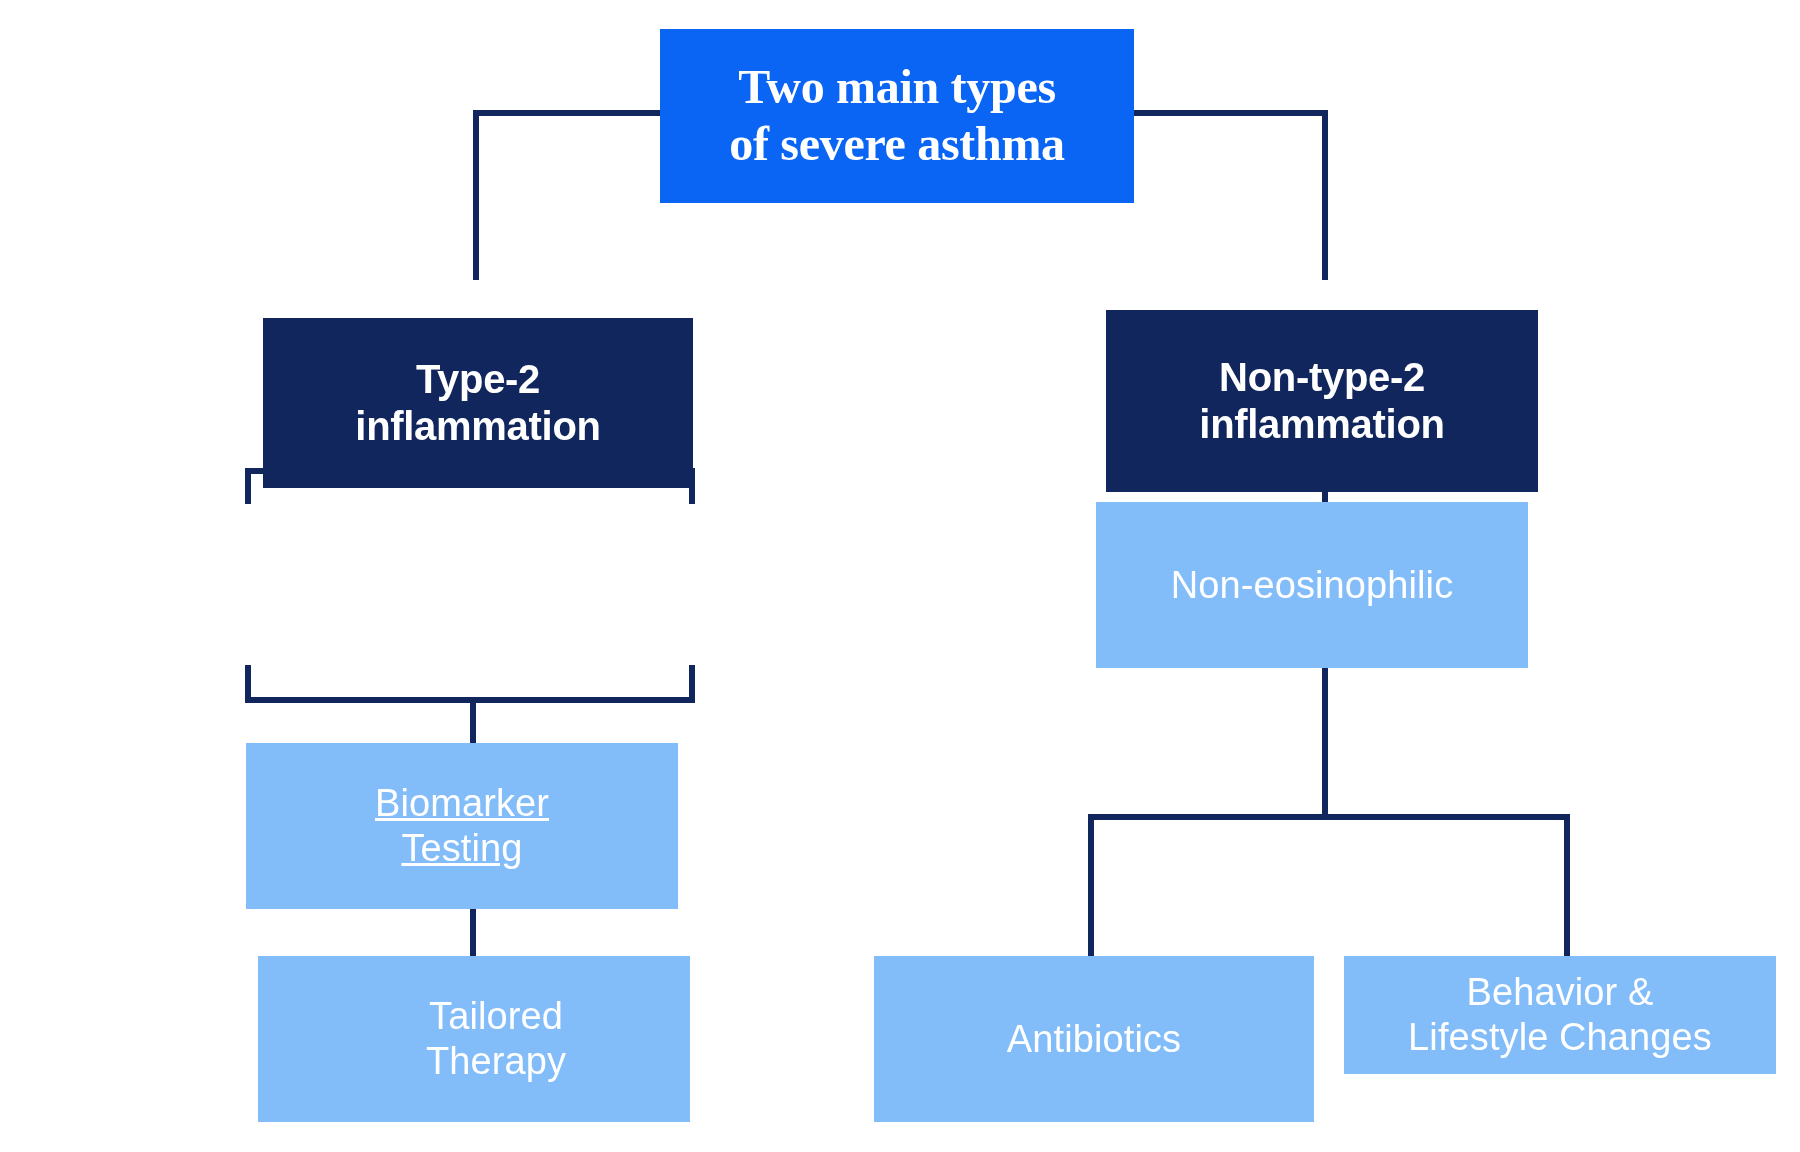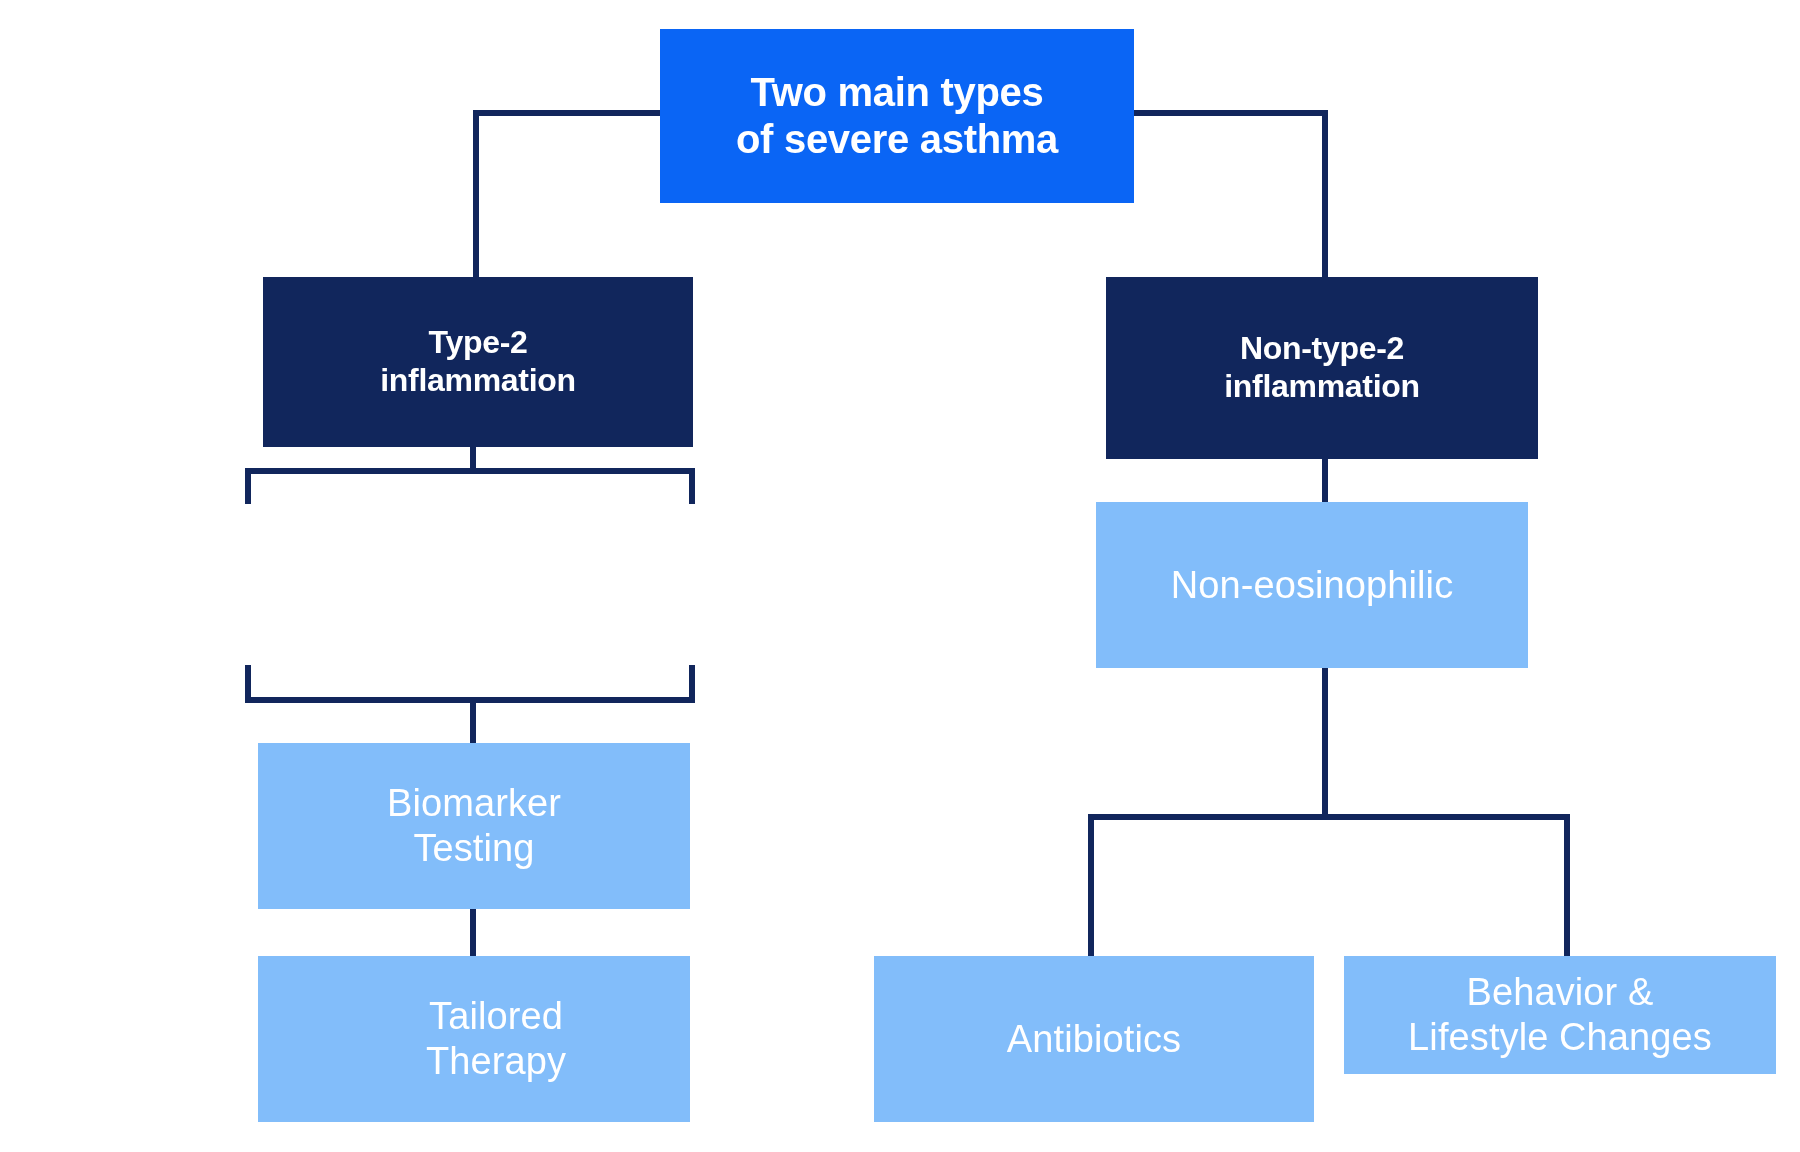--- a/index.html
+++ b/index.html
@@ -25,28 +25,30 @@
     text-align: center;
     color: #ffffff;
     box-sizing: border-box;
     line-height: 1.18;
     white-space: pre-line;
     z-index: 3;
   }
   .node-root {
     background: #0a65f5;
     font-weight: bold;
-    font-size: 40px;
+    font-size: 48px;
     letter-spacing: -0.3px;
+    font-family: Liberation Serif, serif;
   }
   .node-branch {
     background: #11265c;
     font-weight: bold;
-    font-size: 32px;
+    font-size: 40px;
     letter-spacing: -0.3px;
+    margin-top: 41px;
   }
   .node-leaf {
     background: #82bdfa;
     font-weight: normal;
     font-size: 38px;
     letter-spacing: 0.1px;
   }
   .edge {
     position: absolute;
     background: #11265c;
@@ -83,28 +85,28 @@
   <div class="edge edge-h" style="left:1088px; top:814px; width:482px;"></div>
   <div class="edge edge-v" style="left:1088px; top:814px; height:144px;"></div>
   <div class="edge edge-v" style="left:1564px; top:814px; height:144px;"></div>
 
   <div class="node node-root" style="left:660px; top:29px; width:474px; height:174px;">Two main types
 of severe asthma</div>
 
   <div class="node node-branch" style="left:263px; top:277px; width:430px; height:170px;">Type-2
 inflammation</div>
 
-  <div class="node node-branch" style="left:1106px; top:277px; width:432px; height:182px;text-align:center;">Non-type-2
+  <div class="node node-branch" style="left:1106px; top:269px; width:432px; height:182px;text-align:center;">Non-type-2
 inflammation</div>
 
 
 
   <div class="node node-leaf" style="left:1056px; top:502px; width:432px; height:166px;margin-left:40px;">Non-eosinophilic</div>
 
-  <div class="node node-leaf" style="left:258px; top:743px; width:432px; height:166px;">Biomarker
+  <div class="node node-leaf" style="left:246px; top:743px; width:432px; height:166px;text-decoration:underline;">Biomarker
 Testing</div>
 
   <div class="node node-leaf" style="left:258px; top:956px; width:432px; height:166px;padding-left:44px;">Tailored
 Therapy</div>
 
   <div class="node node-leaf" style="left:874px; top:956px; width:440px; height:166px;">Antibiotics</div>
 
   <div class="node node-leaf" style="left:1344px; top:956px; width:432px; height:118px;">Behavior &amp;
 Lifestyle Changes</div>
 

